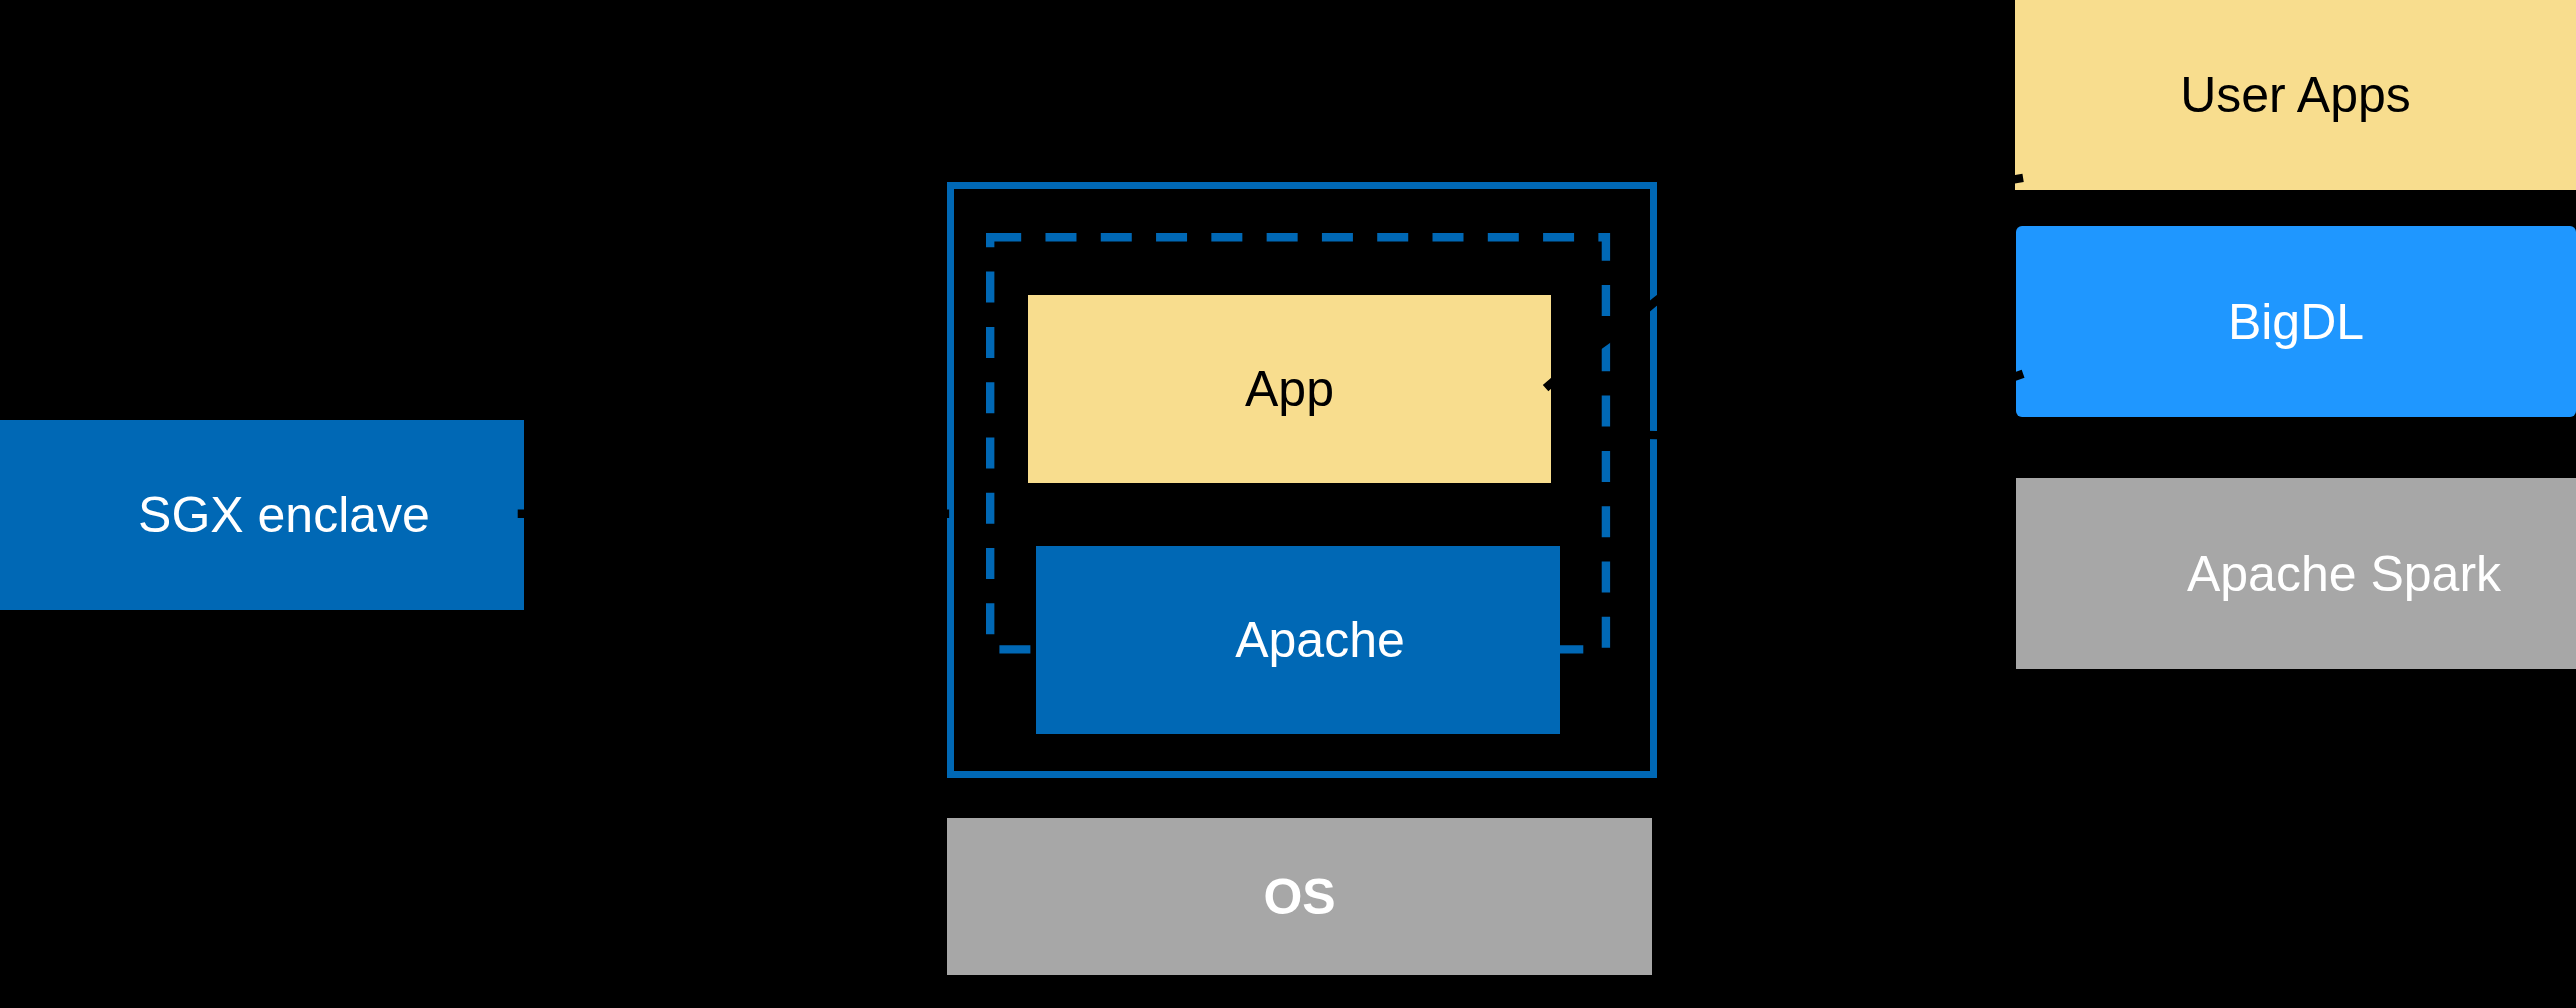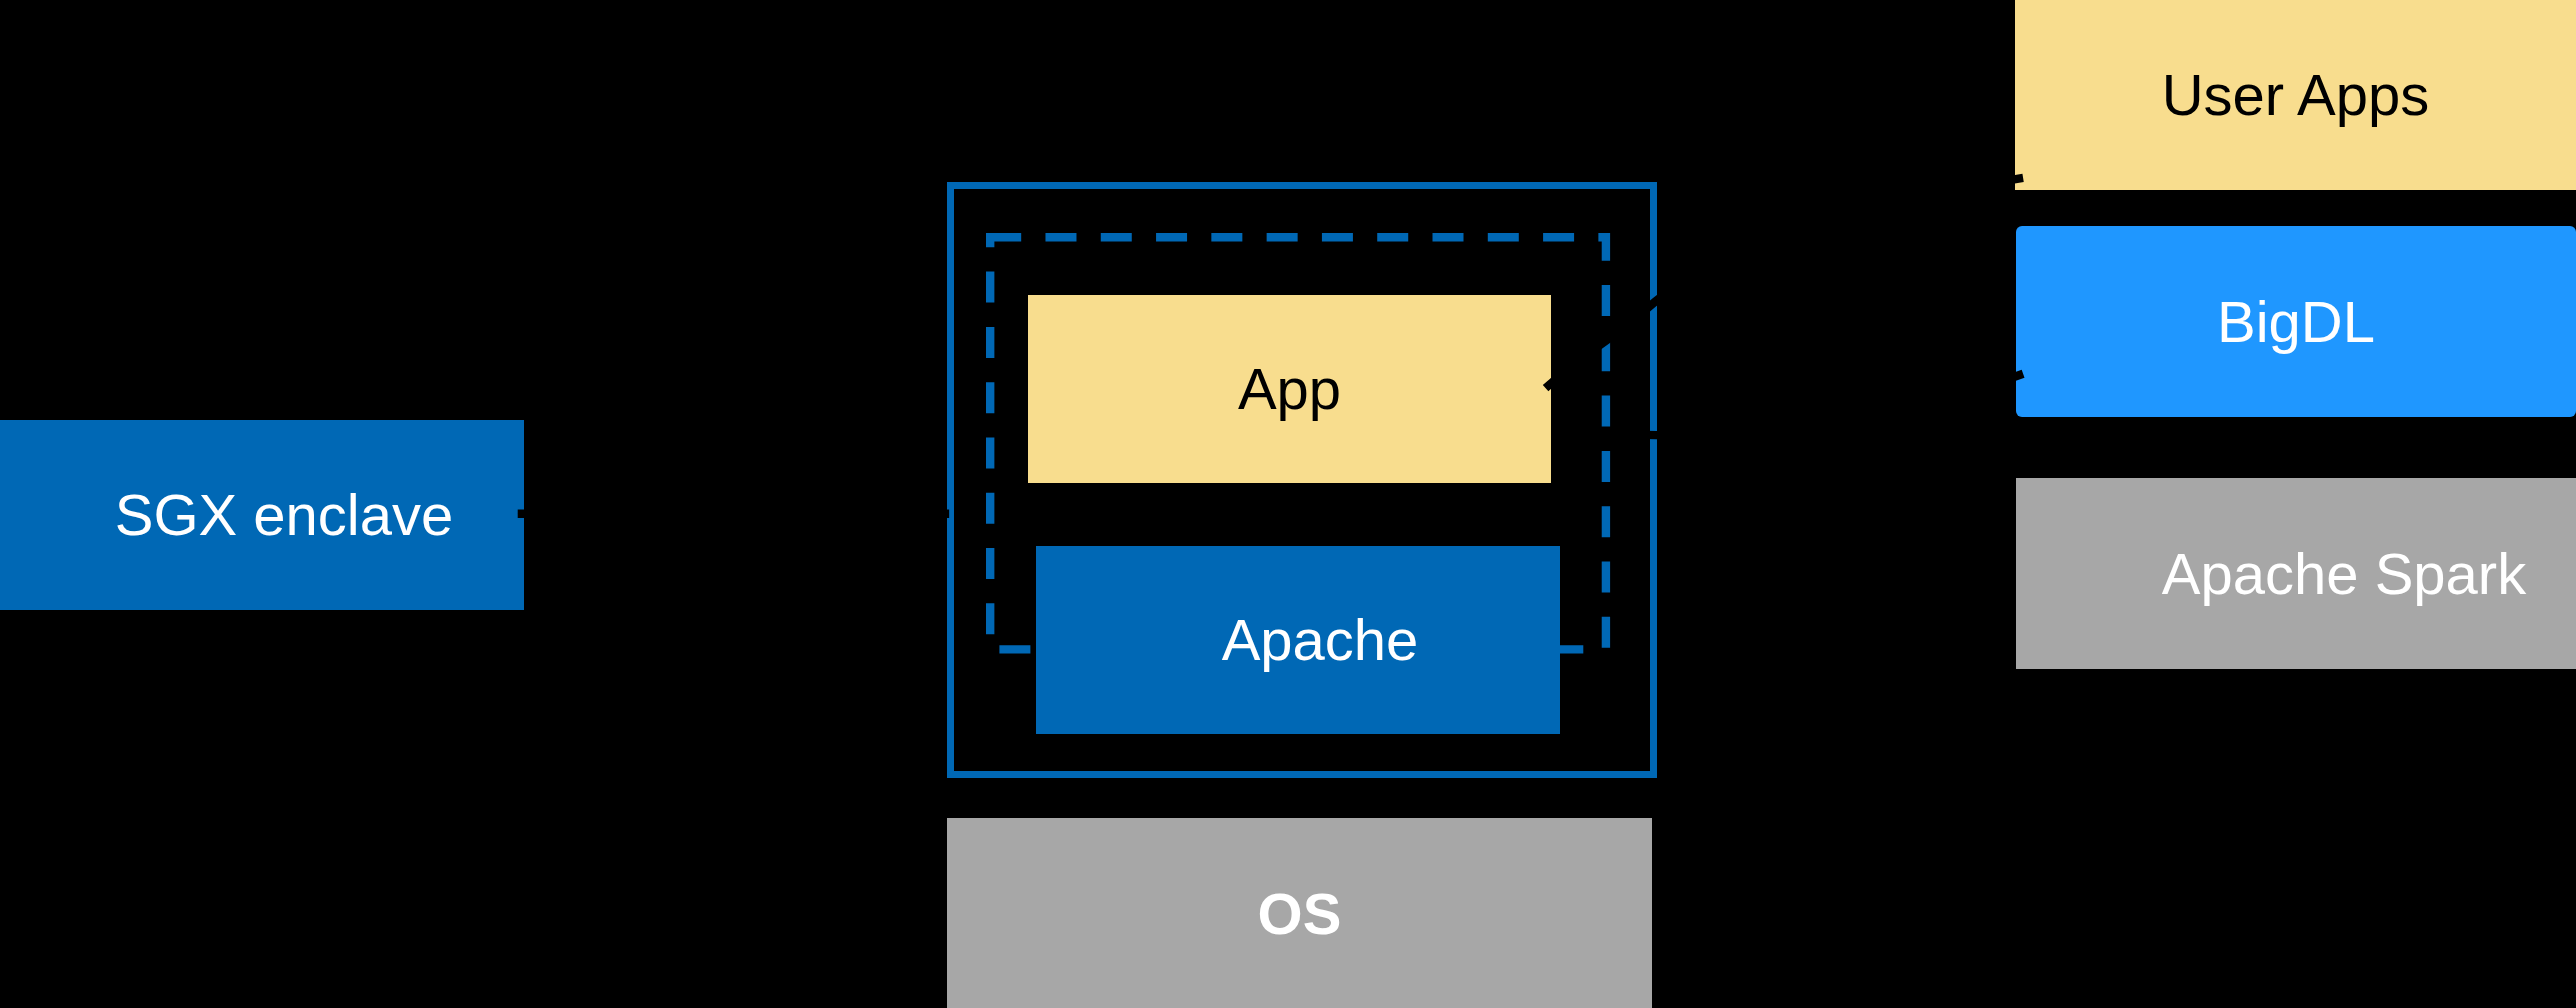--- a/index.html
+++ b/index.html
@@ -10,38 +10,38 @@
     --color-black:#000000;
     --color-white:#ffffff;
   }
   html,body{margin:0;padding:0;background:var(--color-black);}
   #canvas{
     position:relative;width:2576px;height:1009px;overflow:hidden;
     background:var(--color-black);
     font-family:"Liberation Sans",sans-serif;
   }
   .box{position:absolute;display:flex;align-items:center;justify-content:center;box-sizing:border-box;}
-  .label{font-size:58px;line-height:1;white-space:nowrap;}
+  .label{font-size:50px;line-height:1;white-space:nowrap;}
   .t-white{color:var(--color-white);}
   .t-black{color:var(--color-black);}
   .fill-darkblue{background:var(--color-dark_blue);padding-left:44px;}
   .fill-brightblue{background:var(--color-bright_blue);}
   .fill-yellow{background:var(--color-yellow);}
   .fill-gray{background:var(--color-gray);}
 
   
   #sgx-box{left:0;top:420px;width:524px;height:190px;}
 
   
   #enclave-outline{left:947px;top:182px;width:710px;height:596px;border:7.5px solid var(--color-dark_blue);background:transparent;}
 
   
   #app-box{left:1028px;top:295px;width:523px;height:188px;}
   #libos-box{left:1036px;top:546px;width:524px;height:188px;}
-  #os-box{left:947px;top:818px;width:705px;height:191px;}
+  #os-box{left:947px;top:818px;width:705px;height:157px;}
   #os-box .label{font-weight:bold;}
 
   
   #user-apps-box{left:2015px;top:0;width:561px;height:190px;}
   #bigdl-box{left:2016px;top:226px;width:560px;height:191px;border-radius:6px;}
   #spark-box{left:2016px;top:478px;width:656px;height:191px;}
 
   svg.layer{position:absolute;left:0;top:0;width:2576px;height:1009px;pointer-events:none;}
   #dashed-layer{z-index:1;}
   .box{z-index:2;}

